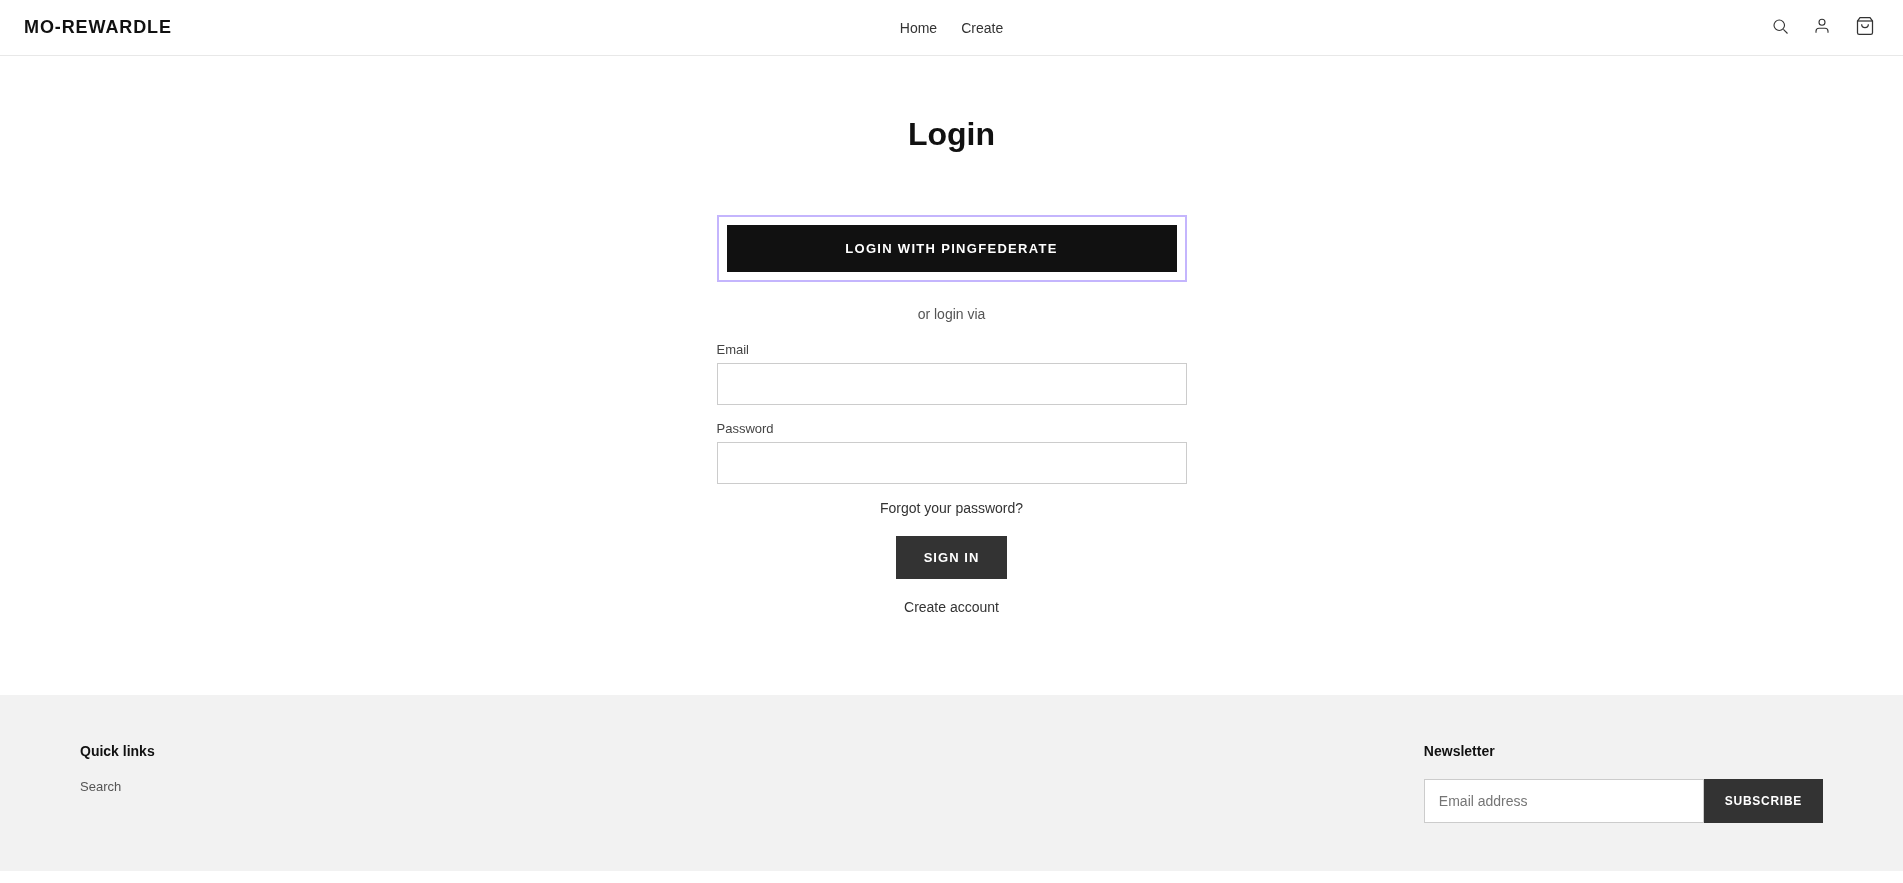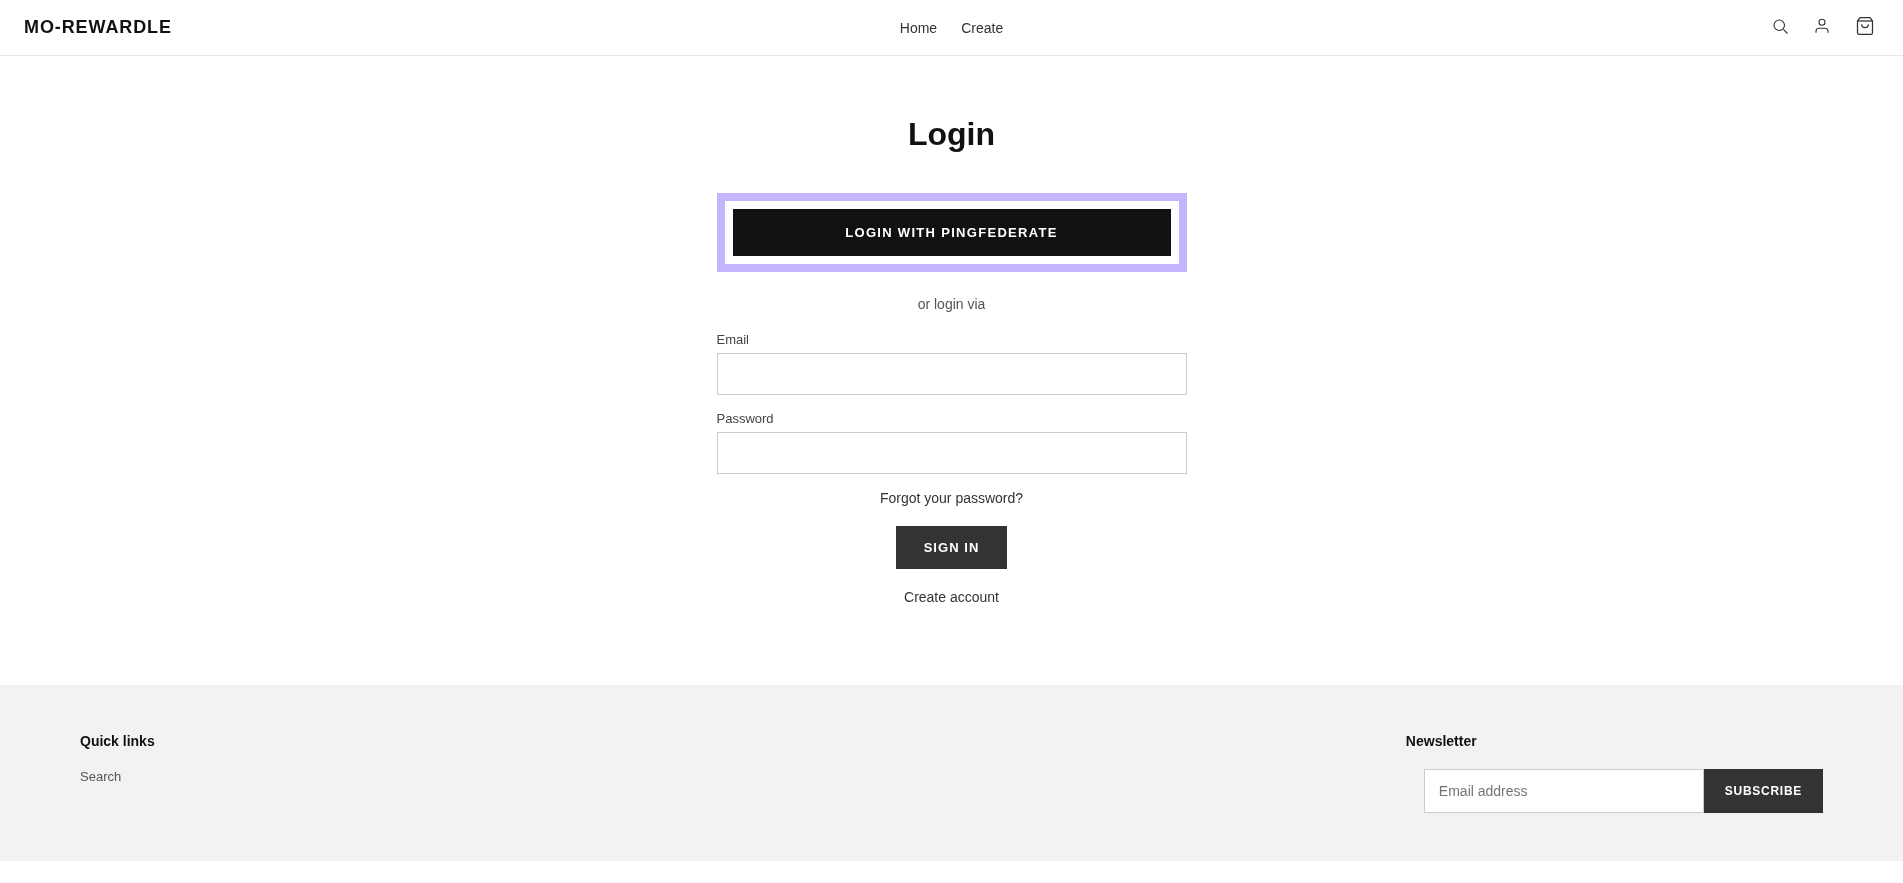--- a/index.html
+++ b/index.html
@@ -83,23 +83,24 @@
     .login-form-container {
       width: 100%;
       max-width: 470px;
       display: flex;
       flex-direction: column;
       align-items: center;
     }
 
     .pingfederate-btn-wrapper {
       width: 100%;
-      border: 8px solid #c4b5fd;
+      border: 2px solid #c4b5fd;
       padding: 8px;
       margin-bottom: 24px;
+      margin-top: 22px;
     }
 
     .pingfederate-btn {
       width: 100%;
       background-color: #111111;
       color: #ffffff;
       border: none;
       padding: 16px 20px;
       font-size: 13px;
       font-weight: 600;
@@ -201,21 +202,20 @@
     }
 
     .newsletter-input {
       width: 280px;
       height: 44px;
       border: 1px solid #cccccc;
       padding: 12px 14px;
       font-size: 14px;
       outline: none;
       background: #ffffff;
-      margin-left: 18px;
     }
 
     .subscribe-btn {
       background-color: #333333;
       color: #ffffff;
       border: none;
       padding: 0 21px;
       font-size: 12px;
       font-weight: 600;
       letter-spacing: 0.06em;

